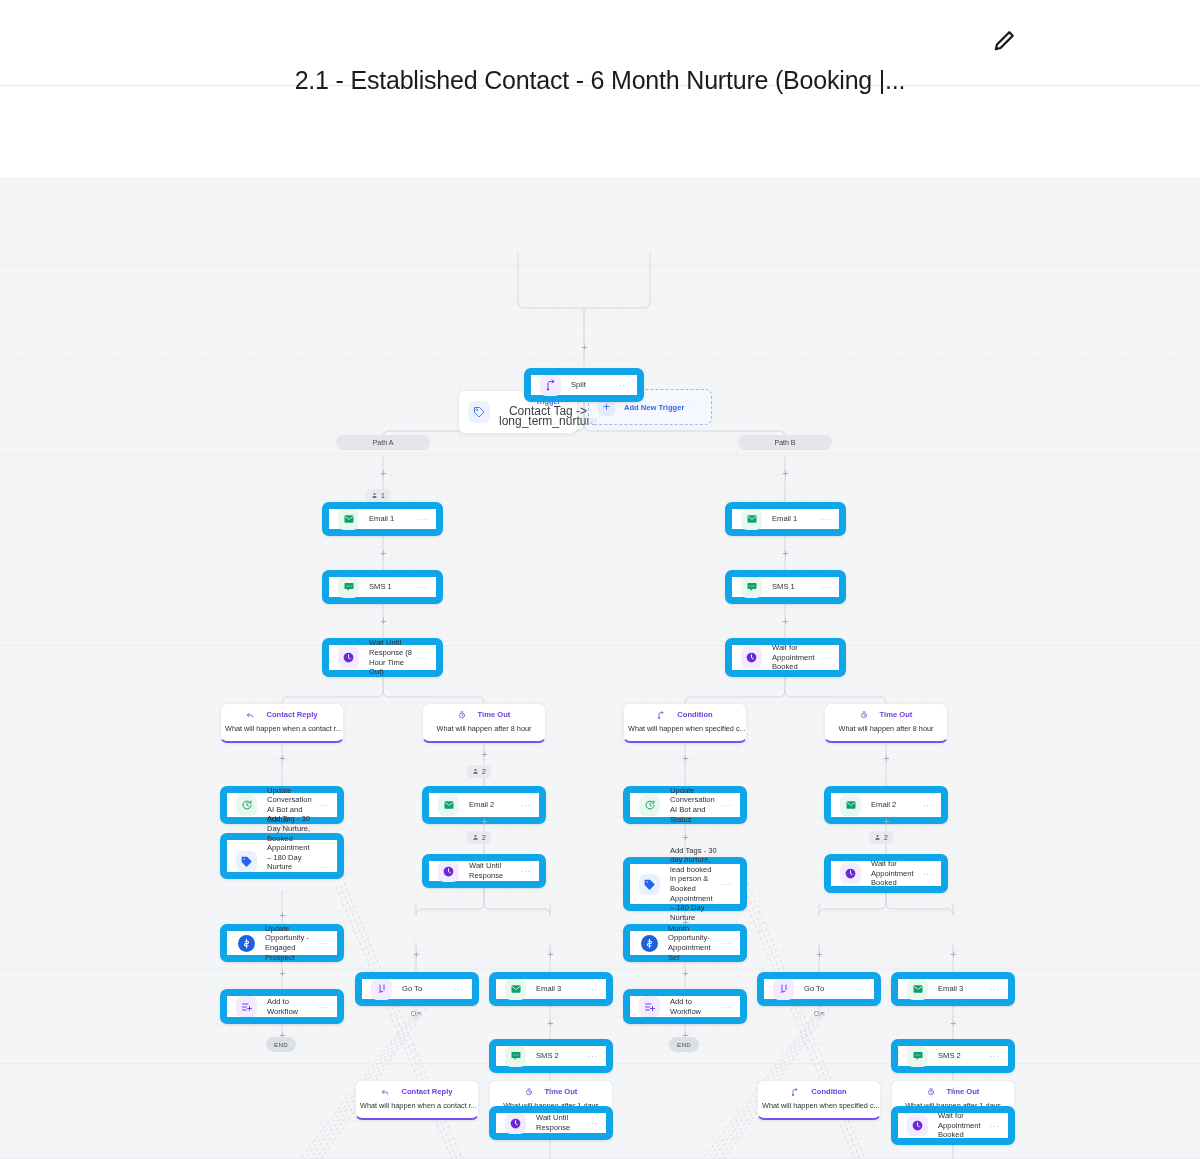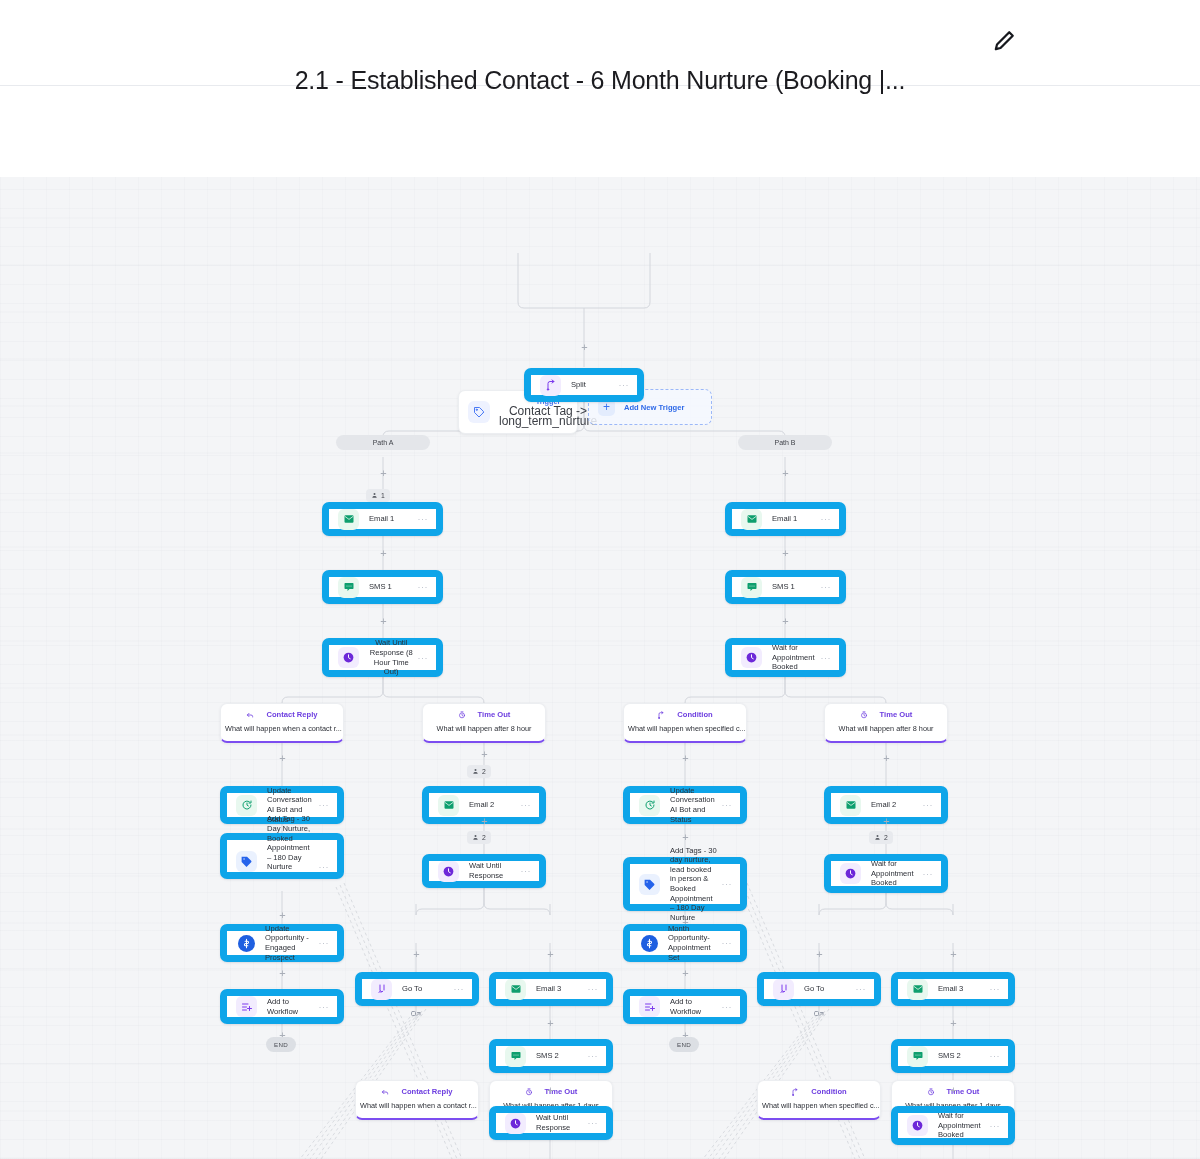--- a/index.html
+++ b/index.html
@@ -423,21 +423,21 @@
             <circle cx="8" cy="10" r="1" fill="#e8f8ef"></circle>
             <circle cx="12" cy="10" r="1" fill="#e8f8ef"></circle>
             <circle cx="16" cy="10" r="1" fill="#e8f8ef"></circle>
           </svg>
       </div>
       <div class="lbl">SMS 1</div>
       <div class="dots">···</div>
     </div>
     <div class="plus-handle" style="left:378px; top:439px;">+</div>
 
-    <div class="node" style="left:322px; top:461px; width:121px; height:39px;text-align:center;">
+    <div class="node" style="left:322px; top:461px; width:121px; height:39px;">
       <div class="ico" style="background:#f2ecfe;">
         <svg viewBox="0 0 24 24" width="13" height="13">
             <circle cx="12" cy="12" r="9" fill="#6d28d9"></circle>
             <path d="M12 7v5.3l3.2 2" stroke="#fff" stroke-width="1.8" fill="none" stroke-linecap="round"></path>
           </svg>
       </div>
       <div class="lbl">Wait Until Response (8 Hour Time Out)</div>
       <div class="dots">···</div>
     </div>
 

